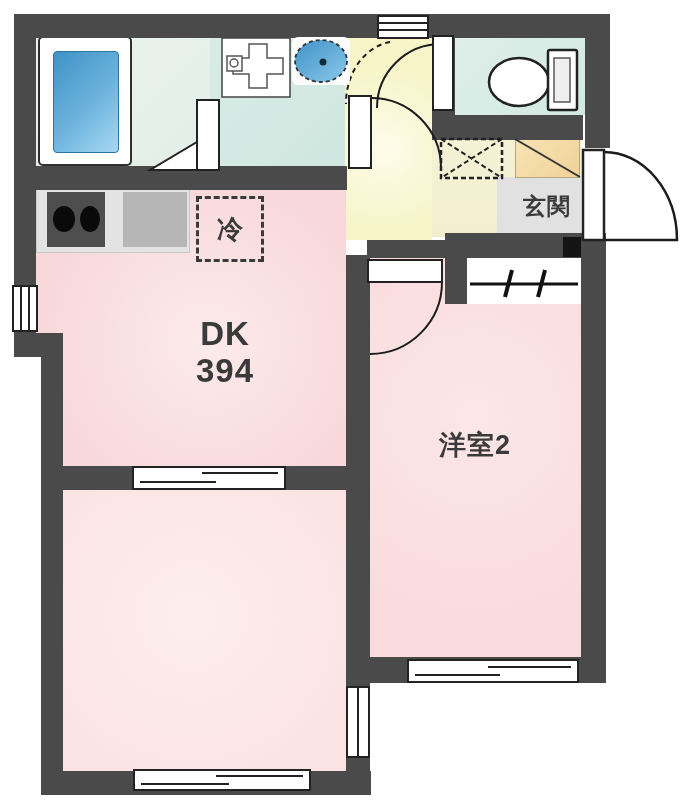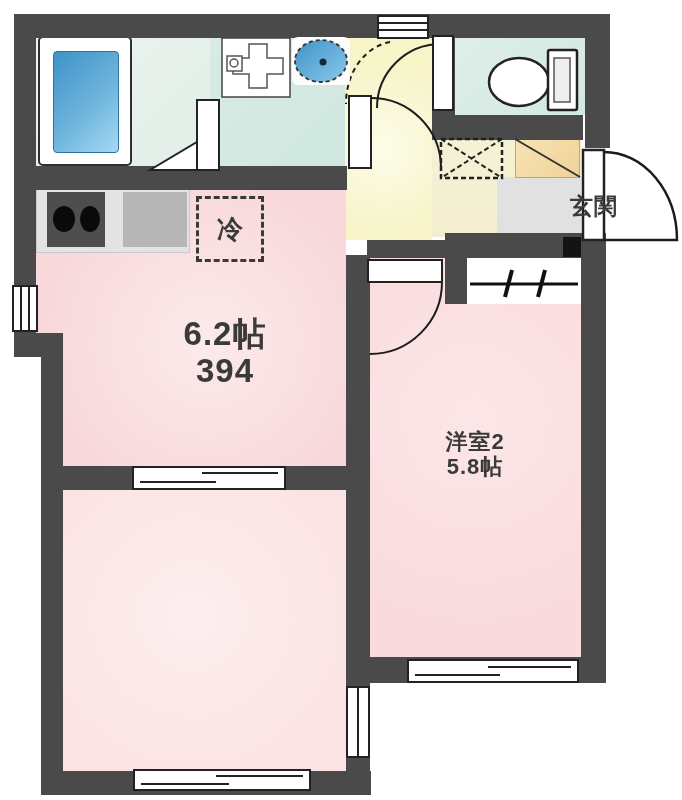--- a/index.html
+++ b/index.html
@@ -182,27 +182,26 @@
     <line x1="515" y1="139" x2="580" y2="177" stroke="#333" stroke-width="2"></line>
 
     <g>
       <line x1="470" y1="284" x2="578" y2="284" stroke="#111" stroke-width="3"></line>
       <line x1="512" y1="270" x2="505" y2="297" stroke="#111" stroke-width="4"></line>
       <line x1="545" y1="270" x2="538" y2="297" stroke="#111" stroke-width="4"></line>
     </g>
   </svg>
 
   <div class="room-label" style="left:100px;top:316px;width:250px;font-size:33px;">
-    <span class="lbl-line">6.2帖</span>
+    <span class="lbl-line">DK</span>
     <span class="lbl-line">394</span>
   </div>
 
-  <div class="room-label" style="left:360px;top:430px;width:230px;font-size:22px;">
+  <div class="room-label" style="left:360px;top:430px;width:230px;font-size:27px;">
     <span class="lbl-line">洋室2</span>
-    <span class="lbl-line">5.8帖</span>
   </div>
 
   <div class="room-label" style="left:90px;top:586px;width:260px;font-size:31px;">
   </div>
 
-  <div class="room-label" style="left:497px;top:194px;width:100px;font-size:23px;margin-left:47px;">玄関</div>
+  <div class="room-label" style="left:497px;top:194px;width:100px;font-size:23px;">玄関</div>
 
 </div>
 
 </body></html>

